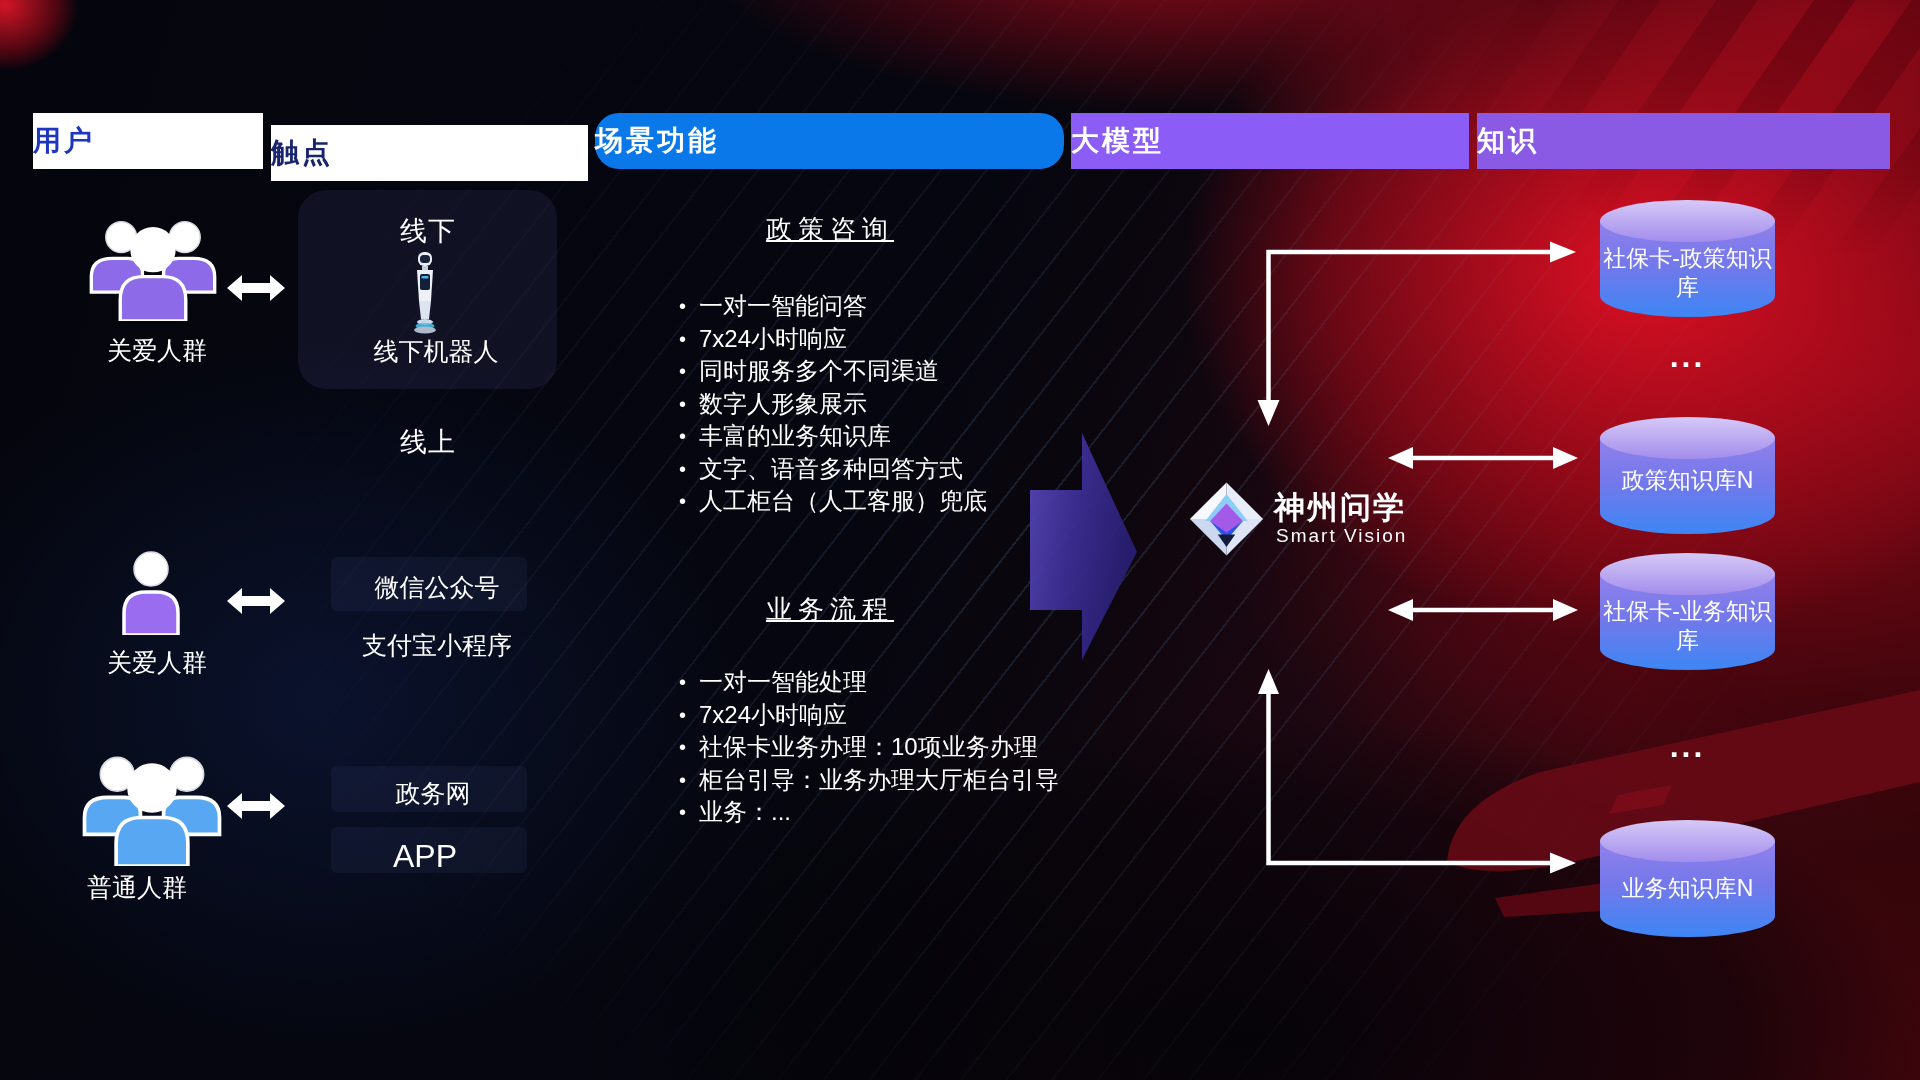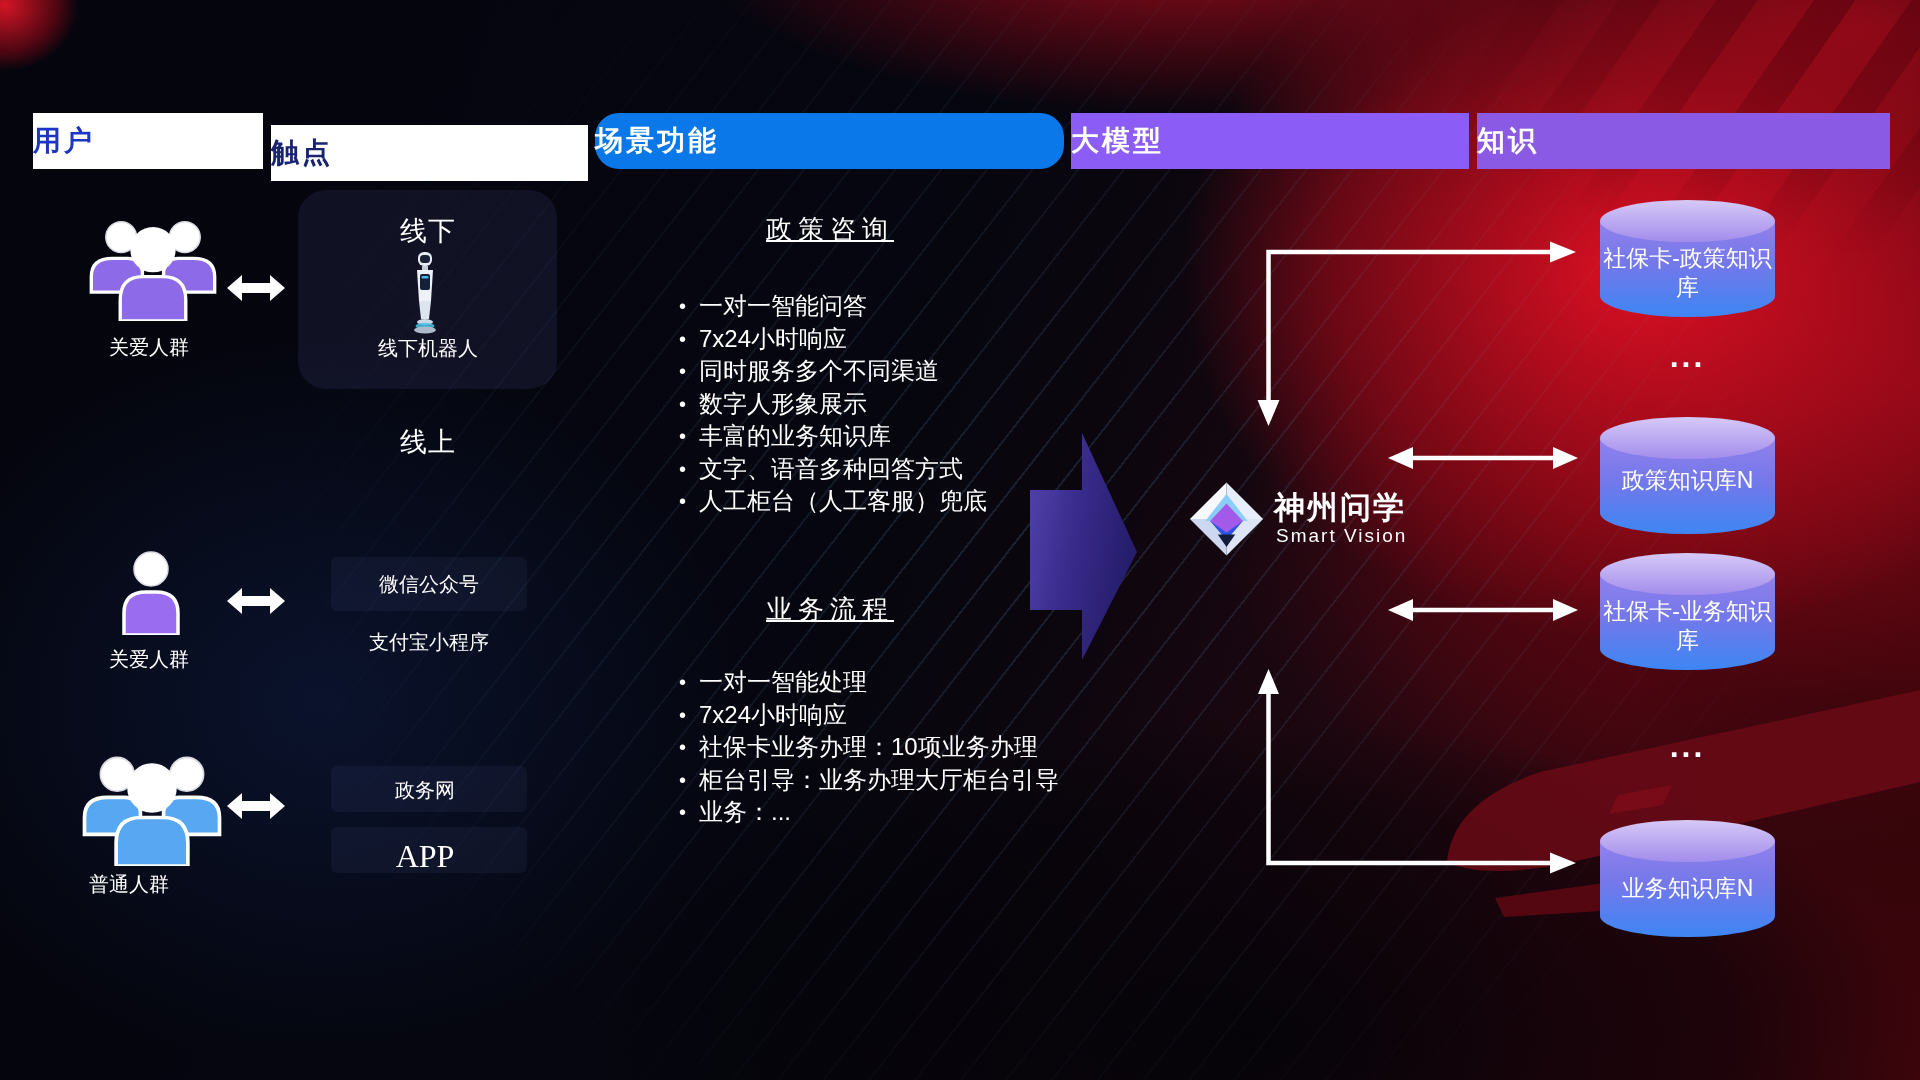--- a/index.html
+++ b/index.html
@@ -26,22 +26,22 @@
     -webkit-mask-image:radial-gradient(560px 300px at 1840px 20px, rgba(0,0,0,.95), transparent 78%);
     mask-image:radial-gradient(560px 300px at 1840px 20px, rgba(0,0,0,.95), transparent 78%);}
   .hdr{position:absolute;top:113px;height:56px;line-height:56px;text-align:left;
     font-size:28px;font-weight:bold;letter-spacing:3px;}
   .hdr-0{left:33px;width:230px;background:#fff;color:#1d35c0;}
   .hdr-1{left:271px;width:317px;background:#fff;color:#18246e;margin-top:12px;}
   .hdr-2{left:595px;width:469px;background:#0a78e8;color:#fff;border-radius:24px;}
   .hdr-3{left:1071px;width:398px;background:#8b5cf6;color:#fff;}
   .hdr-4{left:1477px;width:413px;background:#8a5ae4;color:#fff;}
   .abs{position:absolute;}
-  .lbl{position:absolute;transform:translateX(-50%);white-space:nowrap;color:#fff;font-family:Liberation Serif, serif;}
-  .f24{font-size:32px;} .f25{font-size:20px;} .f27{font-size:27px;letter-spacing:1px;}
+  .lbl{position:absolute;transform:translateX(-50%);white-space:nowrap;color:#fff;}
+  .f24{font-size:32px;} .f25{font-size:25px;margin-left:8px;} .f27{font-size:27px;letter-spacing:1px;}
   .card{position:absolute;left:298px;top:190px;width:259px;height:199px;border-radius:28px;
     background:rgba(62,66,120,.22);}
   .faint{position:absolute;left:331px;width:196px;background:rgba(110,130,210,.08);border-radius:6px;}
   .scene-title{position:absolute;transform:translateX(-50%);font-size:26px;letter-spacing:6px;color:#fff;text-decoration:underline;}
   ul.bullets{position:absolute;left:677px;width:480px;margin:0;padding:0;list-style:none;
     font-size:24px;line-height:32.5px;color:#fff;}
   ul.bullets li{position:relative;padding-left:22px;}
   ul.bullets li::before{content:"•";position:absolute;left:2px;font-size:20px;}
   .cyl-label{position:absolute;left:1600px;width:175px;height:86px;display:flex;align-items:center;
     justify-content:center;text-align:center;font-size:23px;line-height:29px;color:#fff;}

